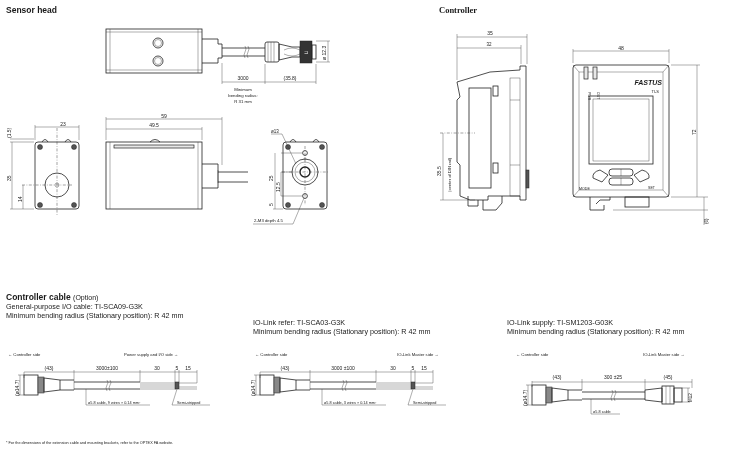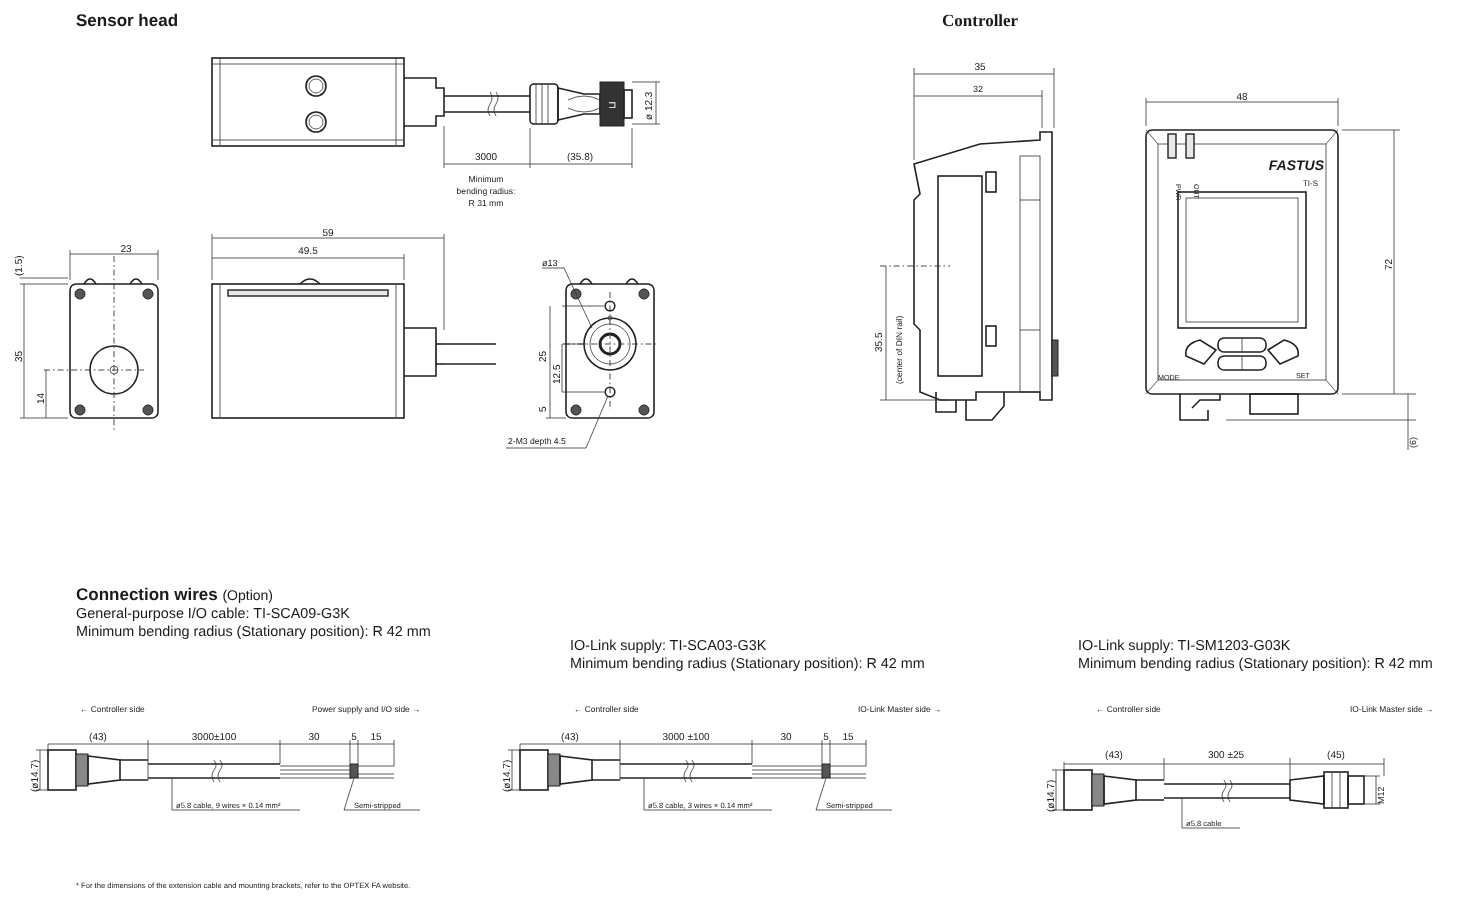--- a/index.html
+++ b/index.html
@@ -1,36 +1,36 @@
 <!DOCTYPE html>
 <html><head>
 <meta charset="utf-8">
 <style>
   html,body{margin:0;padding:0;background:#fff;}
   body{width:730px;height:453px;position:relative;overflow:hidden;font-family:"Liberation Sans",sans-serif;color:#1a1a1a;}
-  .abs{position:absolute;margin-left:32px;}
+  .abs{position:absolute;}
   .h-title{font-weight:bold;font-size:8.5px;white-space:nowrap;}
   .h-title .opt{font-weight:normal;font-size:7px;}
   .cab-title{font-size:7.2px;line-height:9px;white-space:nowrap;}
   .side{font-size:4.2px;white-space:nowrap;}
   .foot{font-size:3.8px;white-space:nowrap;}
   svg{position:absolute;left:0;top:0;}
   svg text{font-family:"Liberation Sans",sans-serif;fill:#1a1a1a;}
   .ln{stroke:#222;fill:none;stroke-width:0.8;}
   .thin{stroke:#333;fill:none;stroke-width:0.4;}
   .dash{stroke:#333;fill:none;stroke-width:0.45;stroke-dasharray:3 1.5 0.8 1.5;}
   .gray{fill:#e8e8e8;stroke:#222;stroke-width:0.7;}
   .dk{fill:#555;stroke:#222;stroke-width:0.5;}
 </style>
 </head>
 <body>
 
 <div class="abs h-title" style="left:6px;top:5px;">Sensor head</div>
 <div class="abs h-title" style="left:439px;top:5px;font-family:Liberation Serif, serif;">Controller</div>
-<div class="abs h-title" style="left:6px;top:292px;"><span>Connection wires</span> <span class="opt">(Option)</span></div>
+<div class="abs h-title" style="left:6px;top:292px;"><span>Controller cable</span> <span class="opt">(Option)</span></div>
 
 <svg width="730" height="453" viewBox="0 0 730 453">
 
   <g>
     <rect x="106" y="29" width="96" height="44" class="ln"></rect>
     <line x1="110" y1="29" x2="110" y2="73" class="thin"></line>
     <line x1="198" y1="29" x2="198" y2="73" class="thin"></line>
     <line x1="106" y1="32" x2="202" y2="32" class="thin"></line>
     <line x1="106" y1="70" x2="202" y2="70" class="thin"></line>
     <circle cx="158" cy="43" r="5" class="ln"></circle>
@@ -325,21 +325,21 @@
 </svg>
 
 <div class="abs cab-title" style="left:6px;top:302px;">
   <div>General-purpose I/O cable: TI-SCA09-G3K</div>
   <div>Minimum bending radius (Stationary position): R 42 mm</div>
 </div>
 <div class="abs side" style="left:8px;top:352px;">← Controller side</div>
 <div class="abs side" style="left:124px;top:352px;">Power supply and I/O side →</div>
 
 <div class="abs cab-title" style="left:253px;top:318px;">
-  <div>IO-Link supply: TI-SCA03-G3K</div>
+  <div>IO-Link refer: TI-SCA03-G3K</div>
   <div>Minimum bending radius (Stationary position): R 42 mm</div>
 </div>
 <div class="abs side" style="left:255px;top:352px;">← Controller side</div>
 <div class="abs side" style="left:397px;top:352px;">IO-Link Master side →</div>
 
 <div class="abs cab-title" style="left:507px;top:318px;">
   <div>IO-Link supply: TI-SM1203-G03K</div>
   <div>Minimum bending radius (Stationary position): R 42 mm</div>
 </div>
 <div class="abs side" style="left:516px;top:352px;">← Controller side</div>

